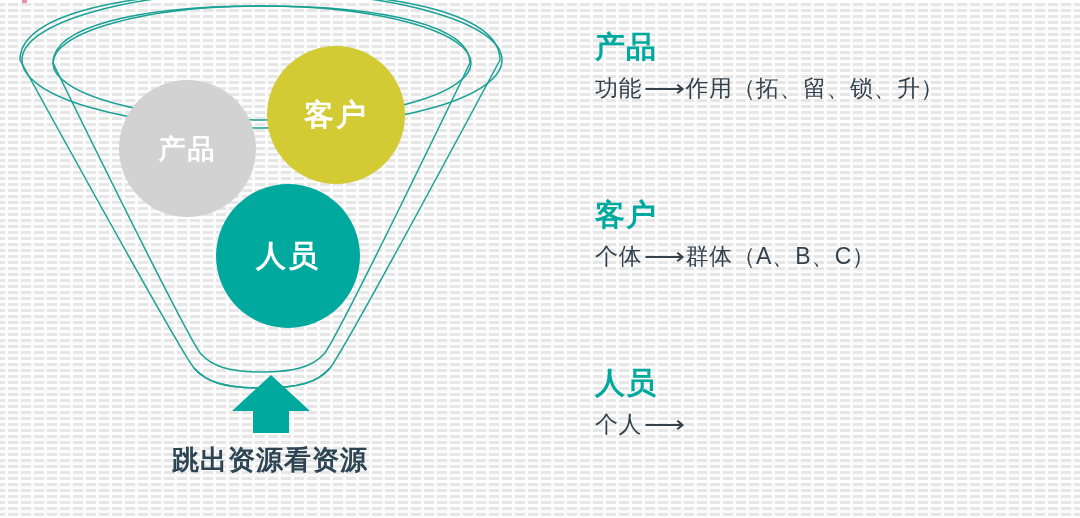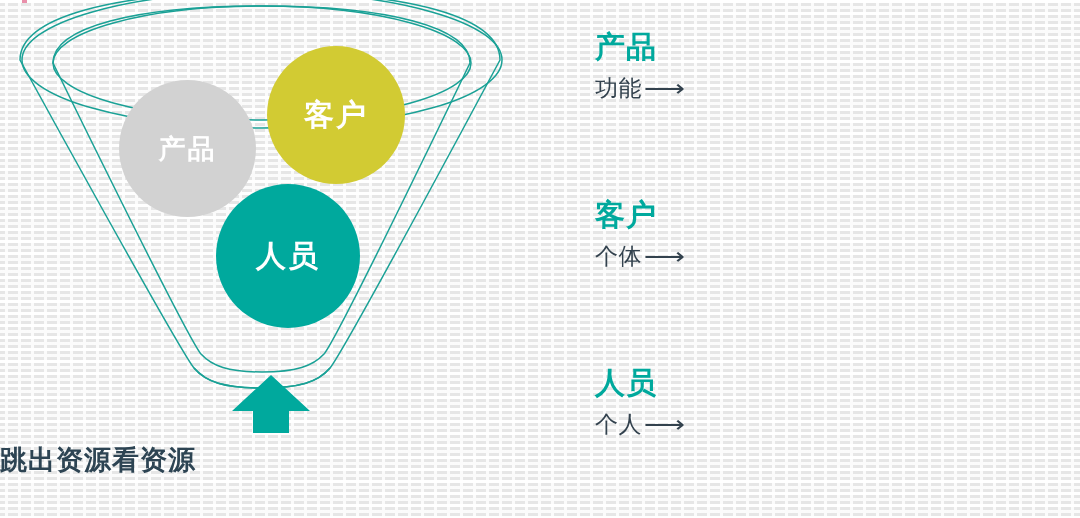--- a/index.html
+++ b/index.html
@@ -107,20 +107,21 @@
     width: 144px; height: 144px;
     background: #00a99d;
     font-size: 30px;
     z-index: 4;
   }
 
   #funnel-caption {
     position: absolute;
     left: 0; top: 442px;
     width: 540px;
+    text-align: center;
     font-size: 27px;
     font-weight: bold;
     color: #2d4453;
     letter-spacing: 1px;
     z-index: 5;
   }
 
   
   #points-column {
     position: absolute;
@@ -219,28 +220,30 @@
     <div id="funnel-caption">跳出资源看资源</div>
   </div>
 
   <div id="points-column">
 
     <div class="point-block" id="point-0">
       <div class="point-heading">产品</div>
       <div class="point-body">
         <span>功能</span>
         <span class="point-arrow">⟶</span>
+        <span>作用（拓、留、锁、升）</span>
       </div>
     </div>
 
     <div class="point-block" id="point-1">
       <div class="point-heading">客户</div>
       <div class="point-body">
         <span>个体</span>
         <span class="point-arrow">⟶</span>
+        <span>群体（A、B、C）</span>
       </div>
     </div>
 
     <div class="point-block" id="point-2">
       <div class="point-heading">人员</div>
       <div class="point-body">
         <span>个人</span>
         <span class="point-arrow">⟶</span>
       </div>
     </div>

